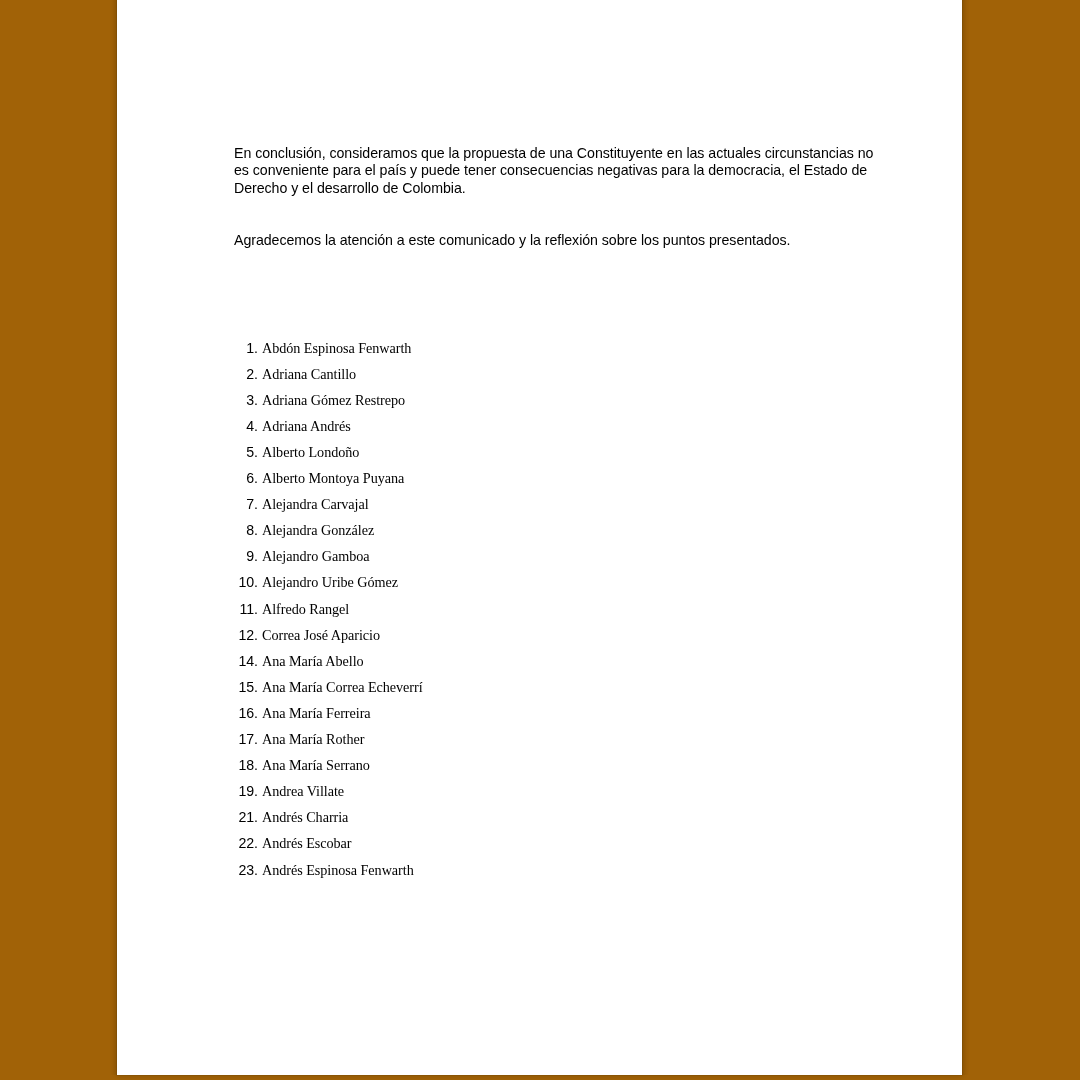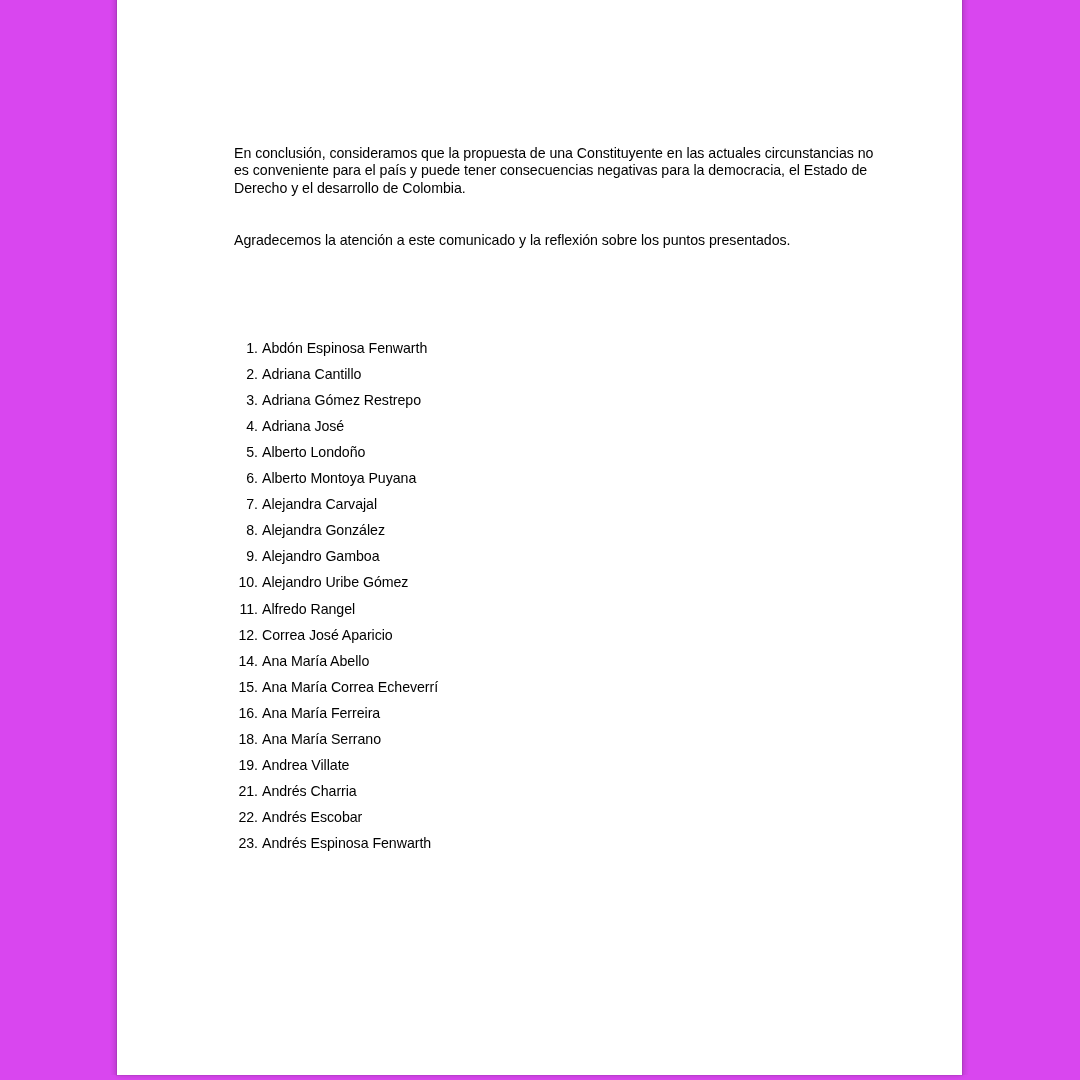--- a/index.html
+++ b/index.html
@@ -13,21 +13,21 @@
     overflow: hidden;
     font-family: "Liberation Sans", sans-serif;
     -webkit-font-smoothing: antialiased;
   }
 
   
   #doc-viewport {
     position: relative;
     width: 1080px;
     height: 1080px;
-    background: #d946ef;
+    background: #a16207;
   }
 
   
   #doc-page {
     position: absolute;
     left: 117px;
     top: -40px;                 
     width: 845px;
     height: 1115px;             
     background: #ffffff;
@@ -100,20 +100,21 @@
     flex: 0 0 24px;
     font-size: 14.2px;
     color: #010101;
   }
   .sig-name {
     display: inline-block;
     margin-left: 4px;
     font-size: 14.2px;
     color: #010101;
     white-space: nowrap;
+    font-family: Liberation Serif, serif;
   }
 </style>
 </head>
 <body>
 
 <div id="doc-viewport">
 
   <div id="doc-page">
     <div class="page-edge-shadow left"></div>
     <div class="page-edge-shadow right"></div>
@@ -139,21 +140,21 @@
           <li>
             <span class="sig-num">2.</span>
             <span class="sig-name">Adriana Cantillo</span>
           </li>
           <li>
             <span class="sig-num">3.</span>
             <span class="sig-name">Adriana Gómez Restrepo</span>
           </li>
           <li>
             <span class="sig-num">4.</span>
-            <span class="sig-name">Adriana José</span>
+            <span class="sig-name">Adriana Andrés</span>
           </li>
           <li>
             <span class="sig-num">5.</span>
             <span class="sig-name">Alberto Londoño</span>
           </li>
           <li>
             <span class="sig-num">6.</span>
             <span class="sig-name">Alberto Montoya Puyana</span>
           </li>
           <li>
@@ -186,20 +187,24 @@
           </li>
           <li>
             <span class="sig-num">15.</span>
             <span class="sig-name">Ana María Correa Echeverrí</span>
           </li>
           <li>
             <span class="sig-num">16.</span>
             <span class="sig-name">Ana María Ferreira</span>
           </li>
           <li>
+            <span class="sig-num">17.</span>
+            <span class="sig-name">Ana María Rother</span>
+          </li>
+          <li>
             <span class="sig-num">18.</span>
             <span class="sig-name">Ana María Serrano</span>
           </li>
           <li>
             <span class="sig-num">19.</span>
             <span class="sig-name">Andrea Villate</span>
           </li>
           <li>
             <span class="sig-num">21.</span>
             <span class="sig-name">Andrés Charria</span>

